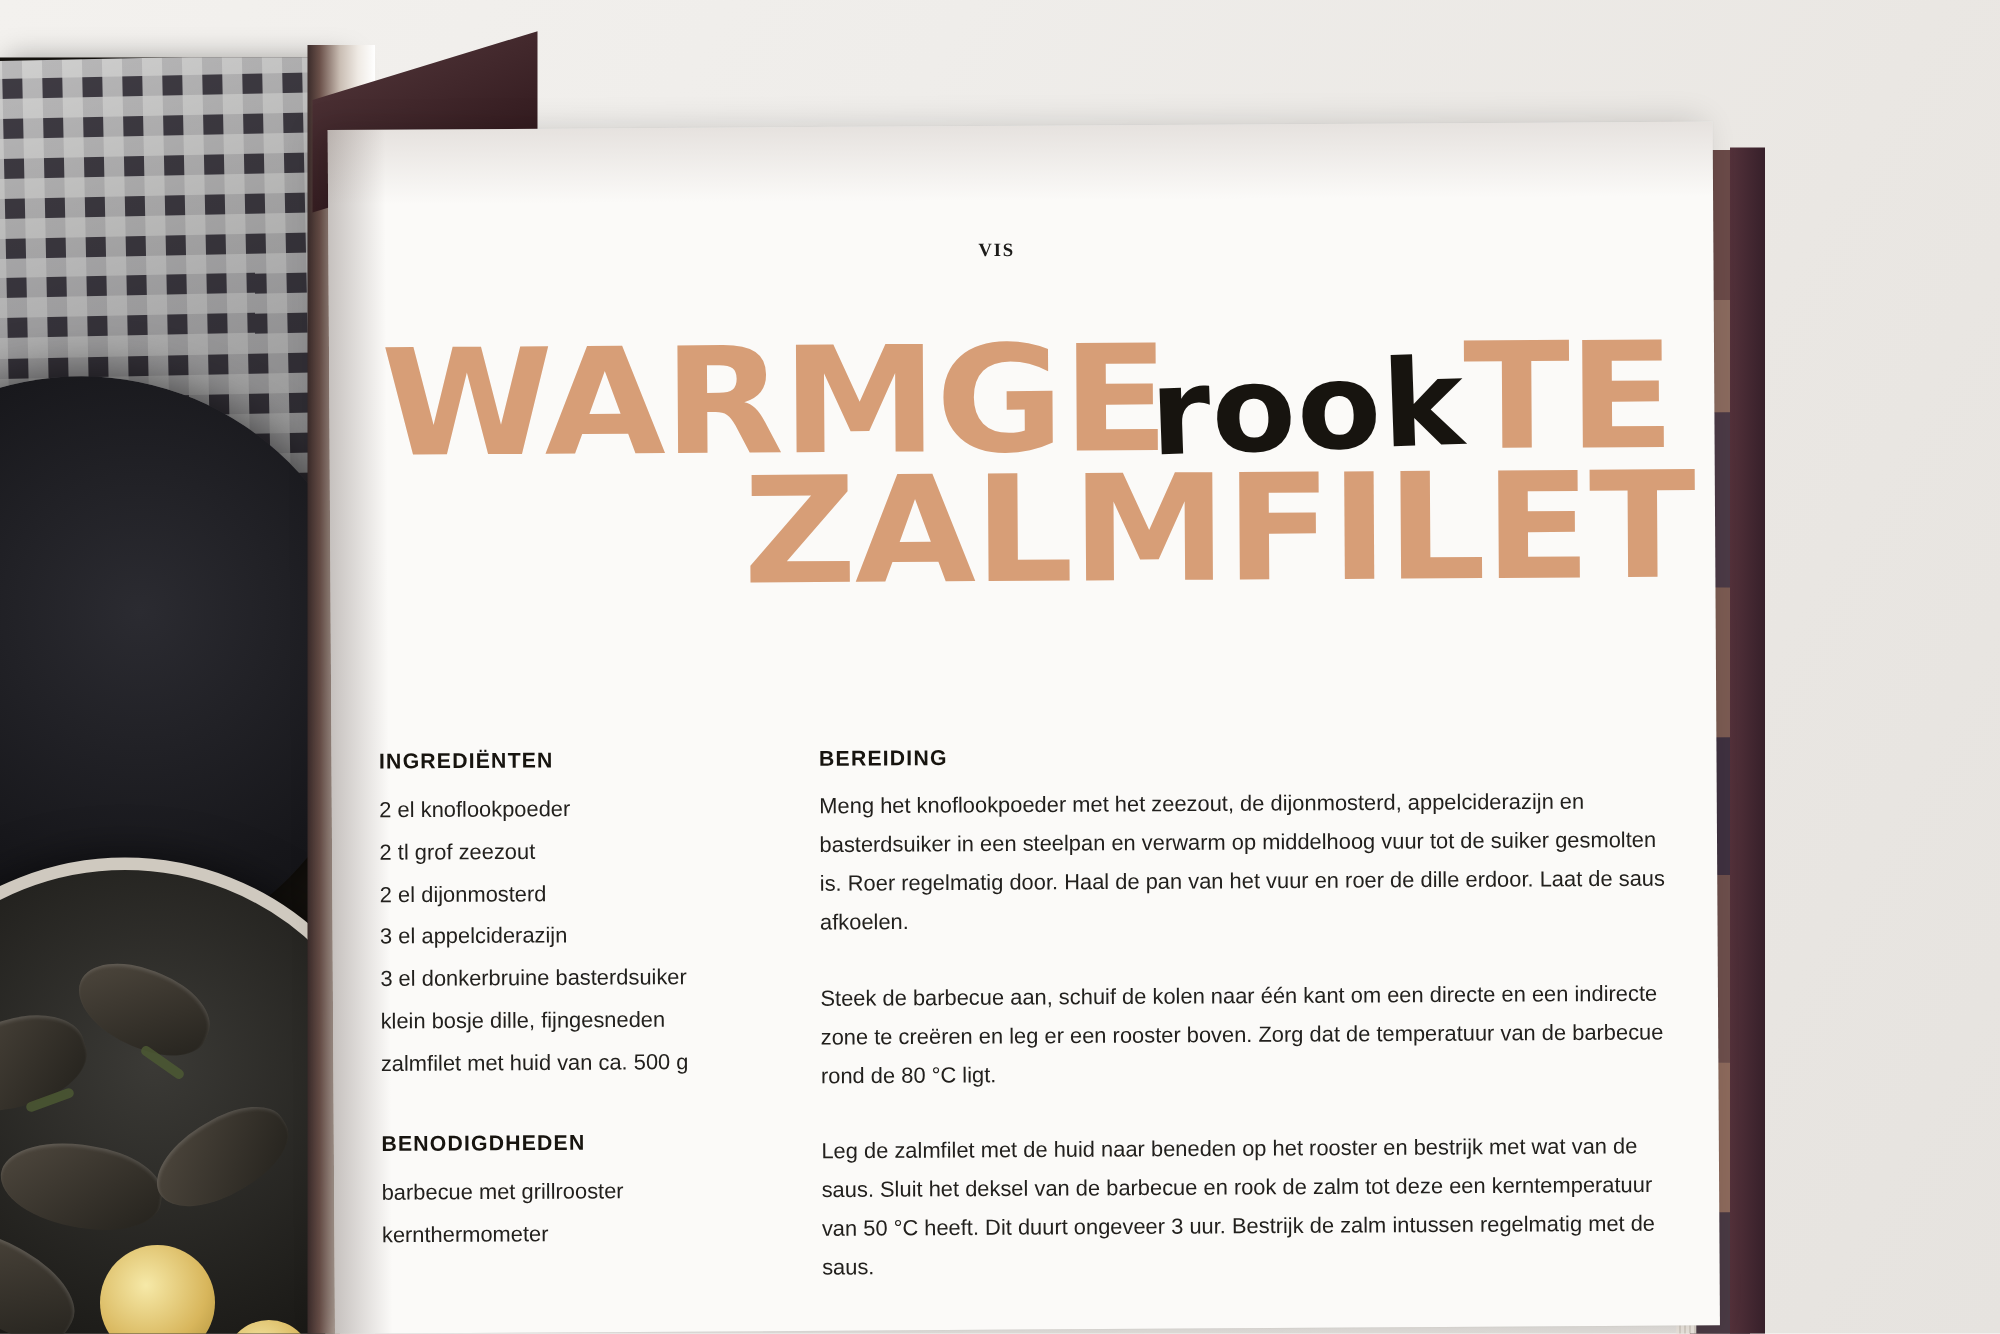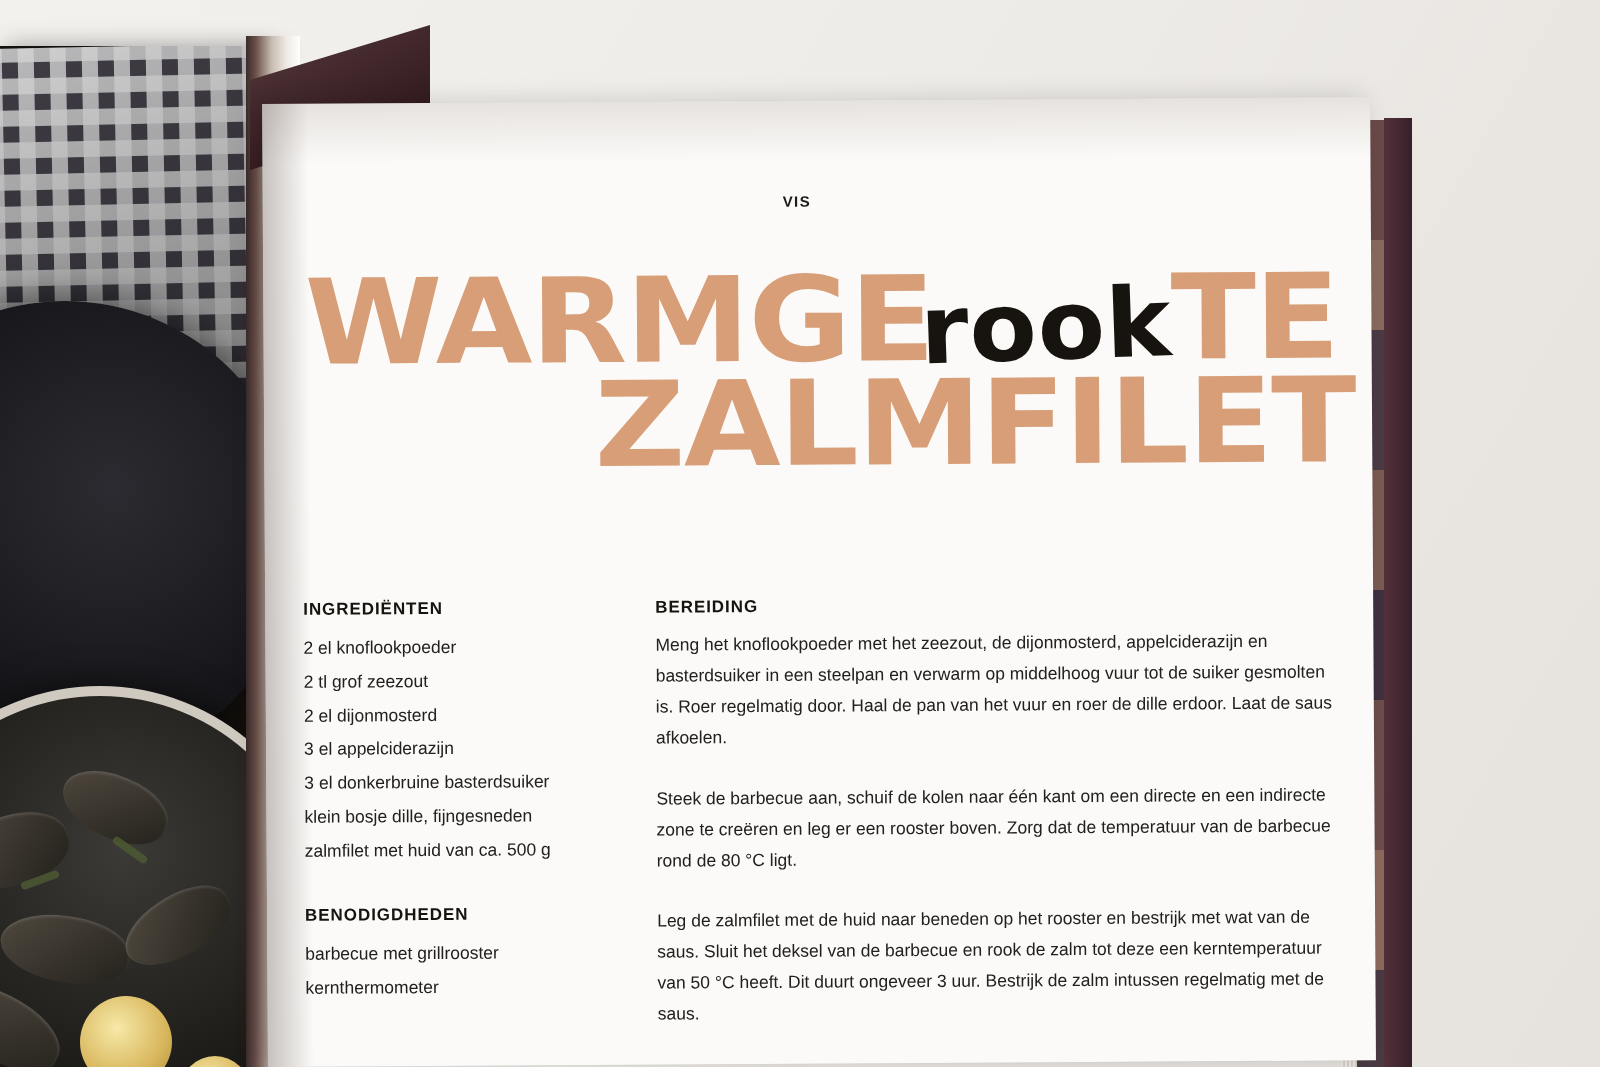--- a/index.html
+++ b/index.html
@@ -176,20 +176,21 @@
     width: 800px;
     display: flex;
     justify-content: space-between;
     align-items: baseline;
   }
   .kicker {
     font-size: 15px;
     font-weight: 700;
     letter-spacing: 0.09em;
     color: #1c1b19;
+    font-family: Liberation Serif, serif;
   }
 
   #title {
     position: absolute;
     left: 40px;
     top: 168px;
     width: 1030px;
     text-align: right;
     line-height: 0.88;
   }

